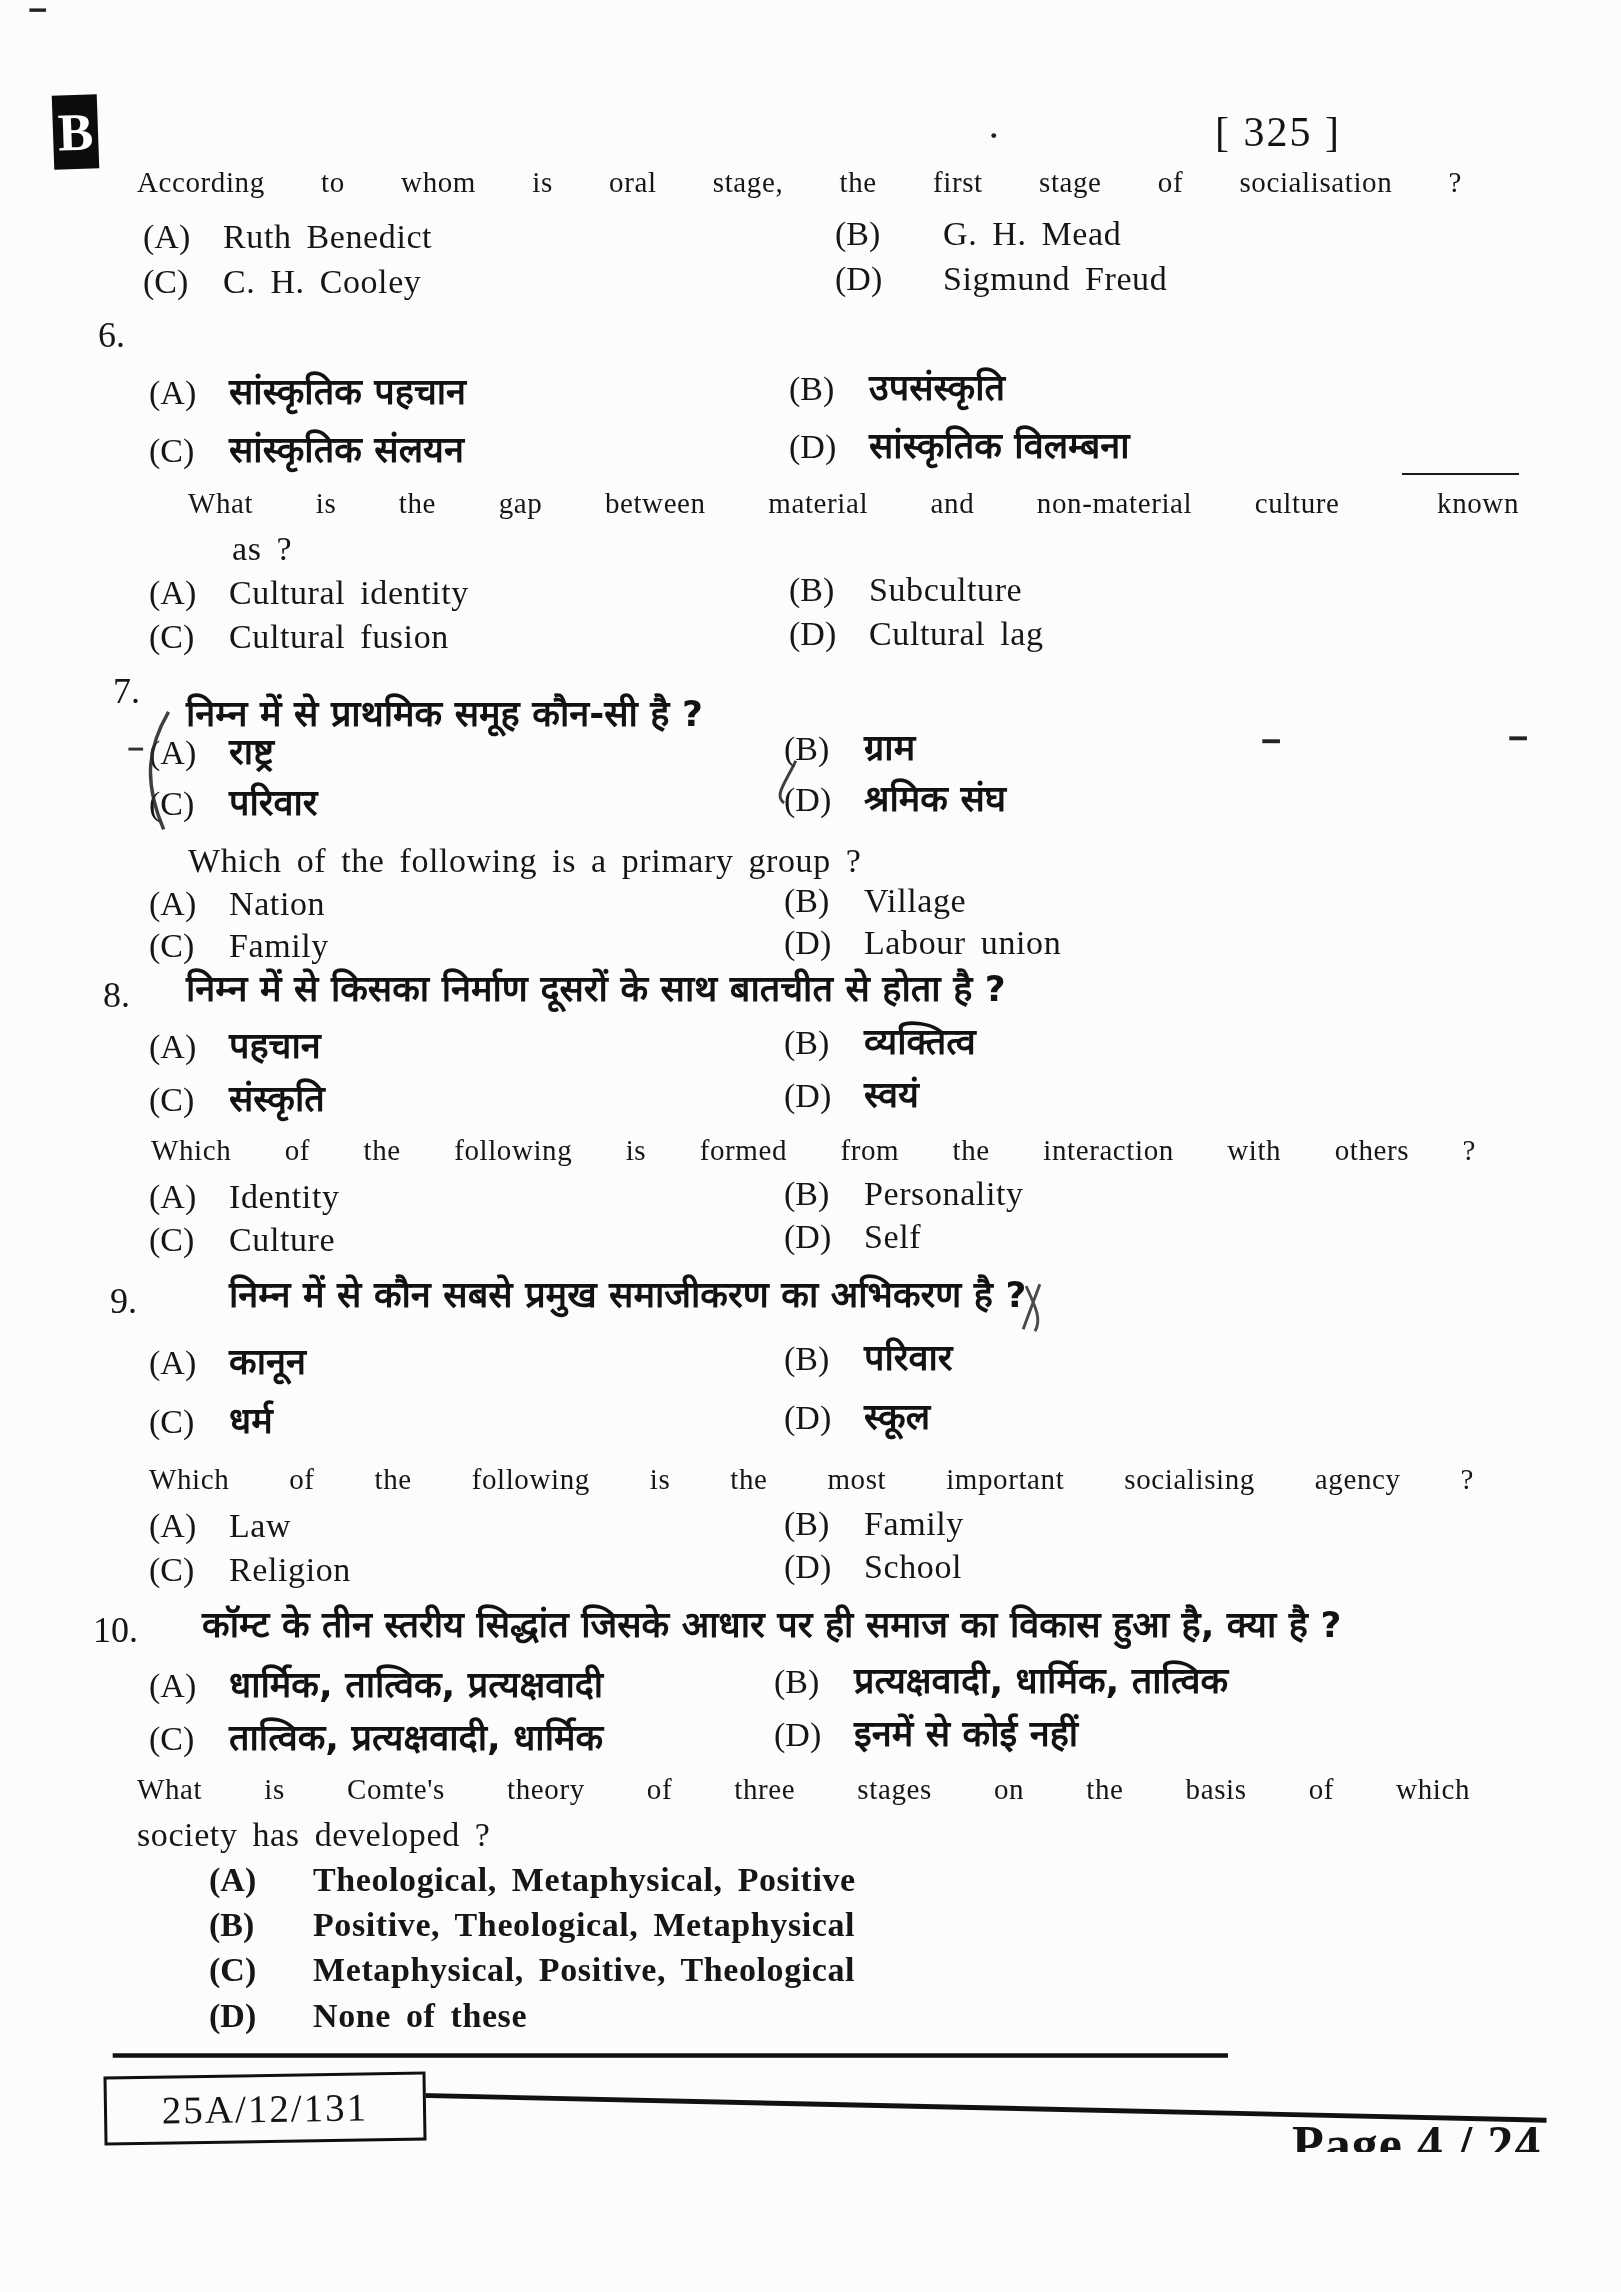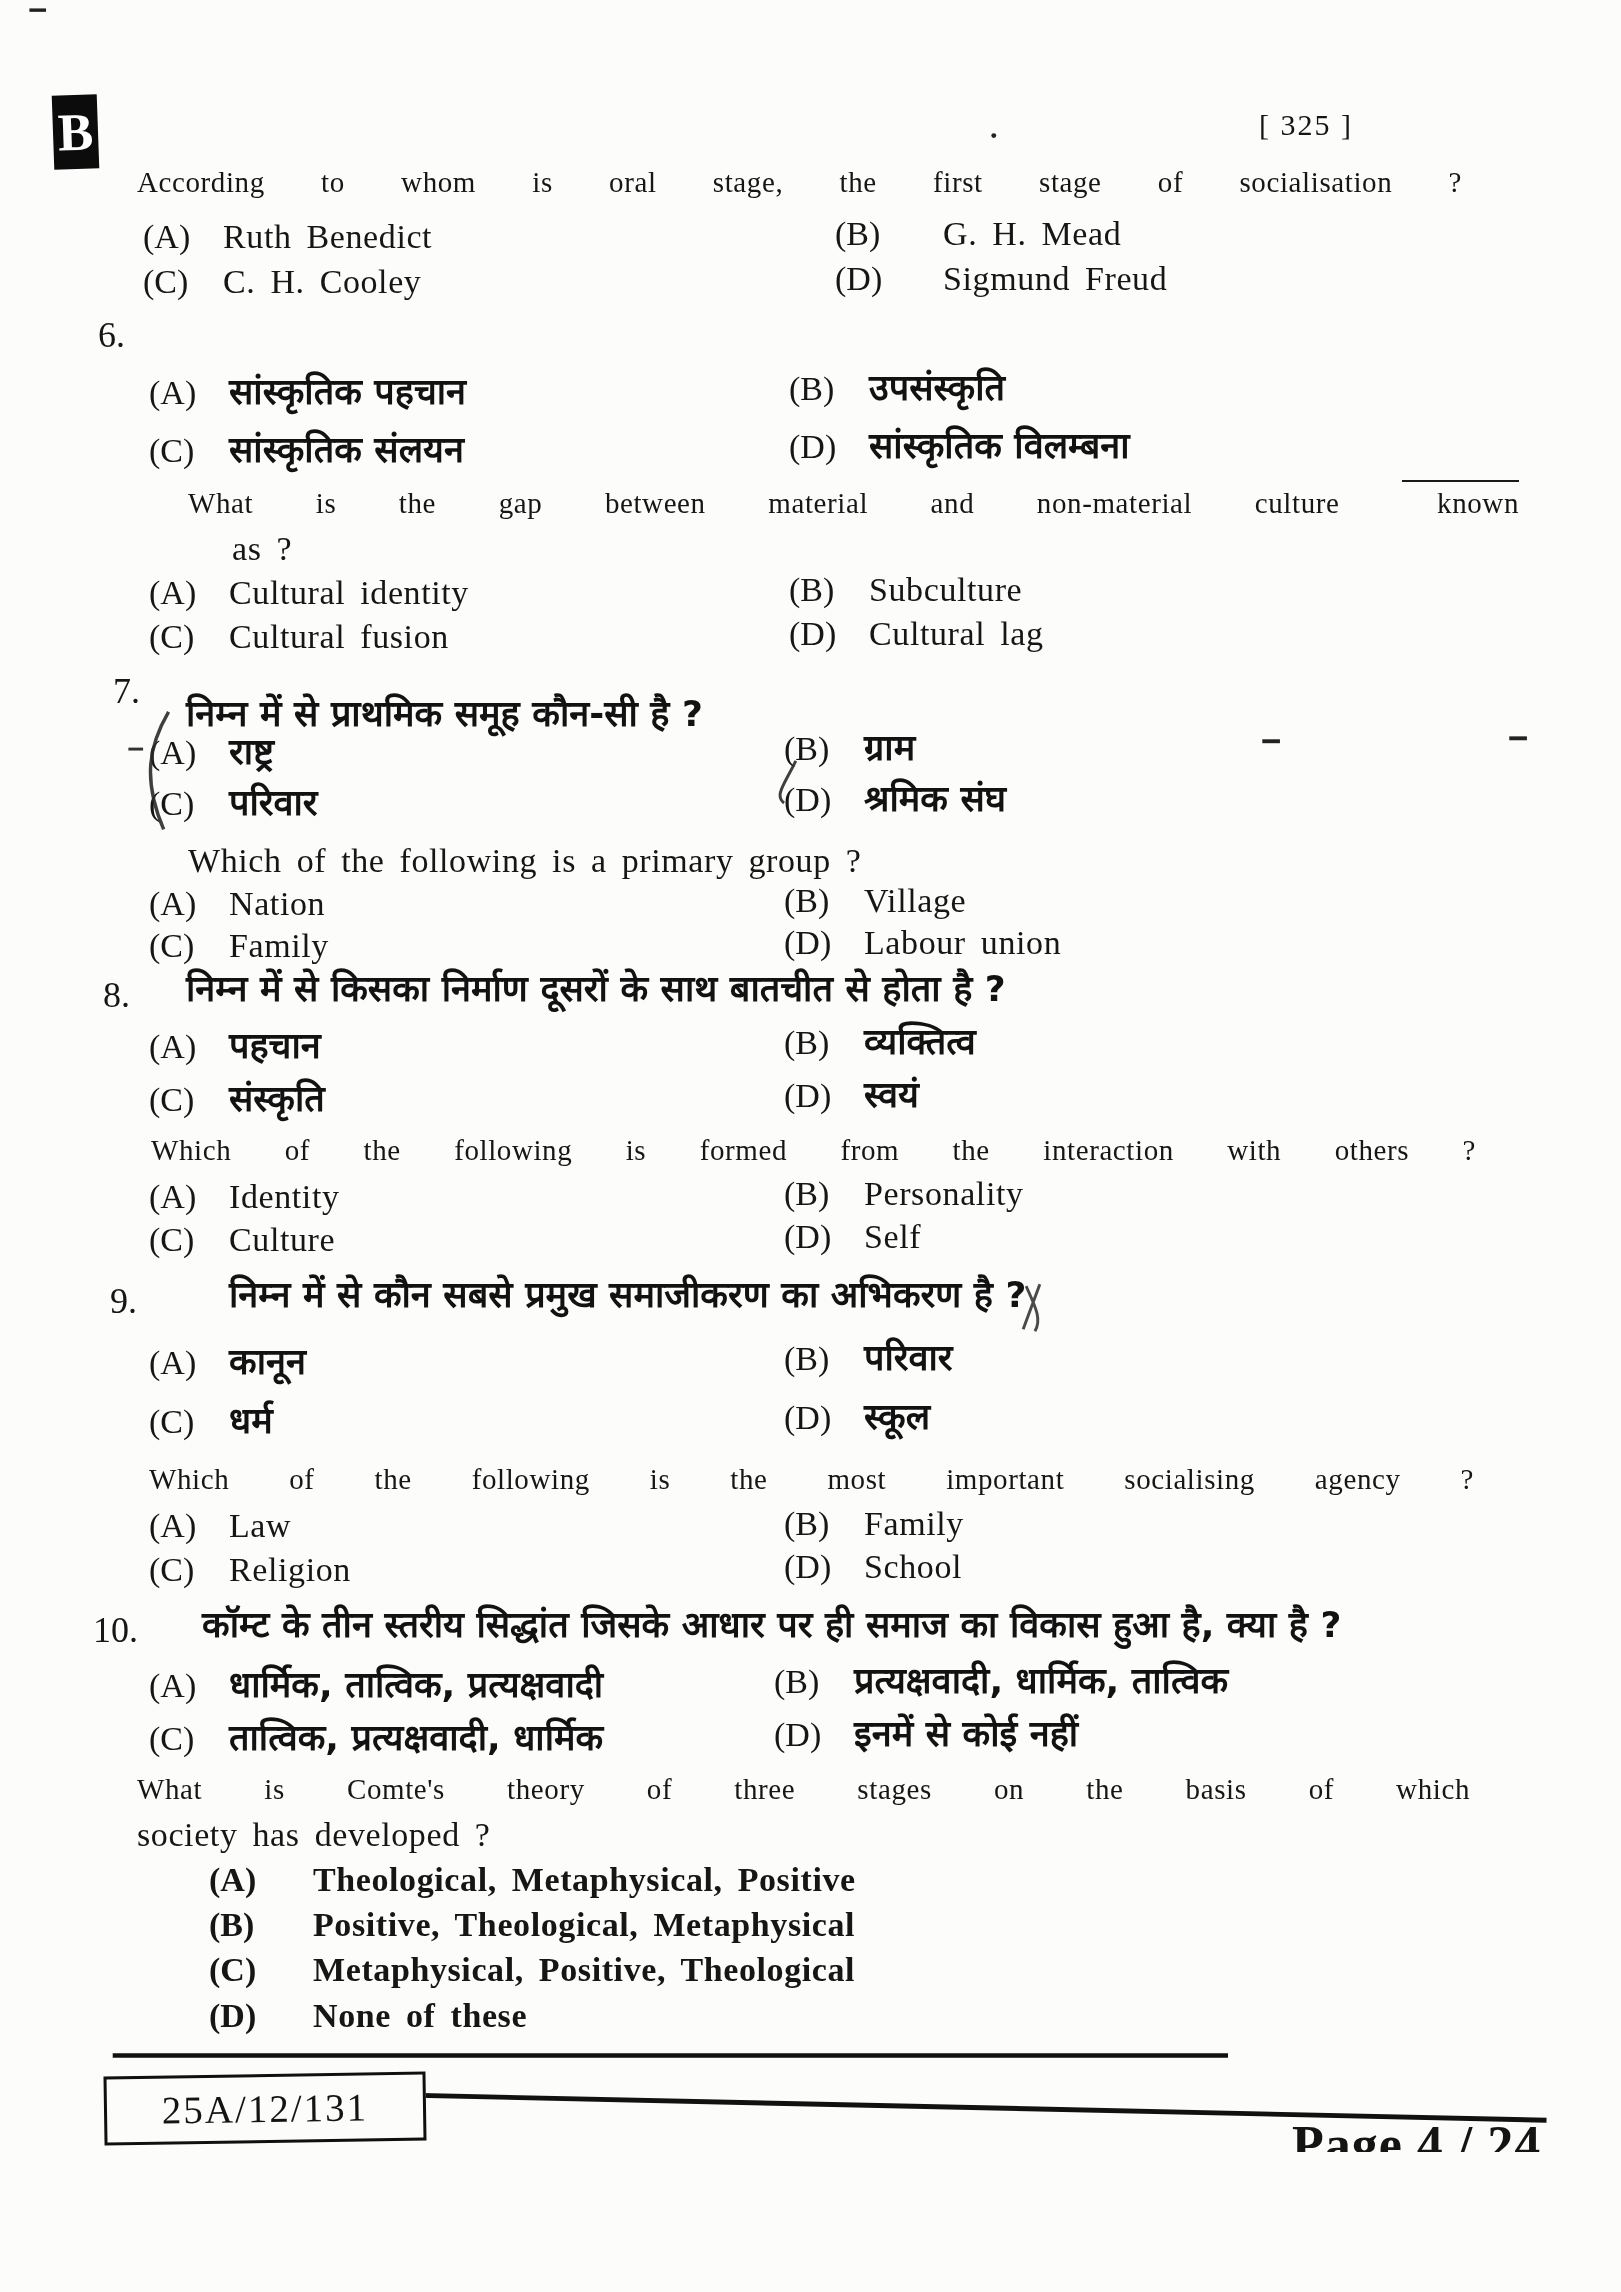--- a/index.html
+++ b/index.html
@@ -16,28 +16,28 @@
       letter-spacing:0.6px; word-spacing:5.9px; color:#161616;}
   .jst{text-align:justify; text-align-last:justify;}
   
   .hi{font-family:"DejaVu Sans", sans-serif; font-weight:600; font-size:36px;
       line-height:1.25; color:#121212; white-space:nowrap;}
   .qnum{position:absolute; font-family:"Liberation Serif", serif; font-size:36px; color:#161616;}
   
   .opt{position:absolute; display:flex; align-items:baseline;}
   .opt .ol{flex:0 0 80px; font-family:"Liberation Serif", serif; font-size:34px; color:#161616;}
   .b{font-weight:700;}
-  .overlined{border-top:2.9px solid #1a1a1a; padding-left:35px; padding-top:5px;}
+  .overlined{border-top:2.9px solid #1a1a1a; padding-left:35px; padding-top:12px;}
   .badge{
     position:absolute; left:53px; top:95px; width:45px; height:74px;
     background:#0c0c0c; color:#fff; display:flex; align-items:center; justify-content:center;
     font-family:"Liberation Serif", serif; font-weight:700; font-size:53px;
     transform:rotate(-2deg);
   }
-  .pnum{position:absolute; left:1259px; top:108px; font-size:30px; letter-spacing:2px;}
+  .pnum{position:absolute; left:1215px; top:108px; font-size:42px; letter-spacing:2px;}
   .footline-box{
     position:absolute; left:104px; top:2074px; width:316px; height:63px;
     border:3.9px solid #101010; background:#fcfcfa; transform:rotate(-0.9deg);
     display:flex; align-items:center; justify-content:center; z-index:6;
     font-size:39px; letter-spacing:2px;
   }
   .pageind{
     position:absolute; left:1292px; top:2115px; height:37px; overflow:hidden; z-index:4;
     font-size:52px; font-weight:700; letter-spacing:1px; white-space:nowrap;
   }

